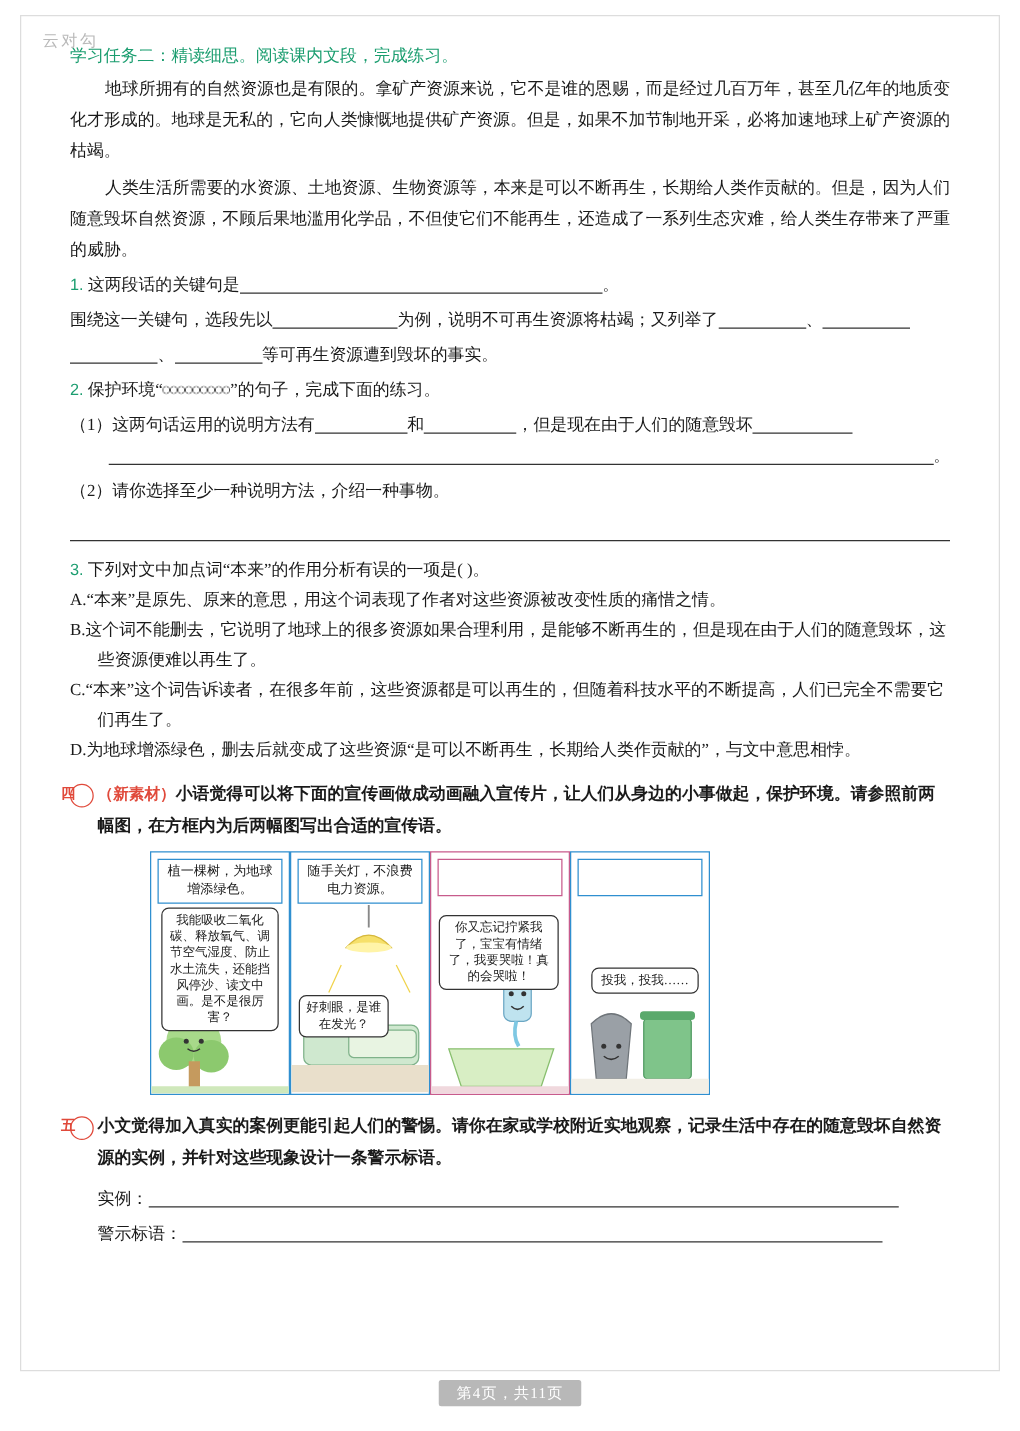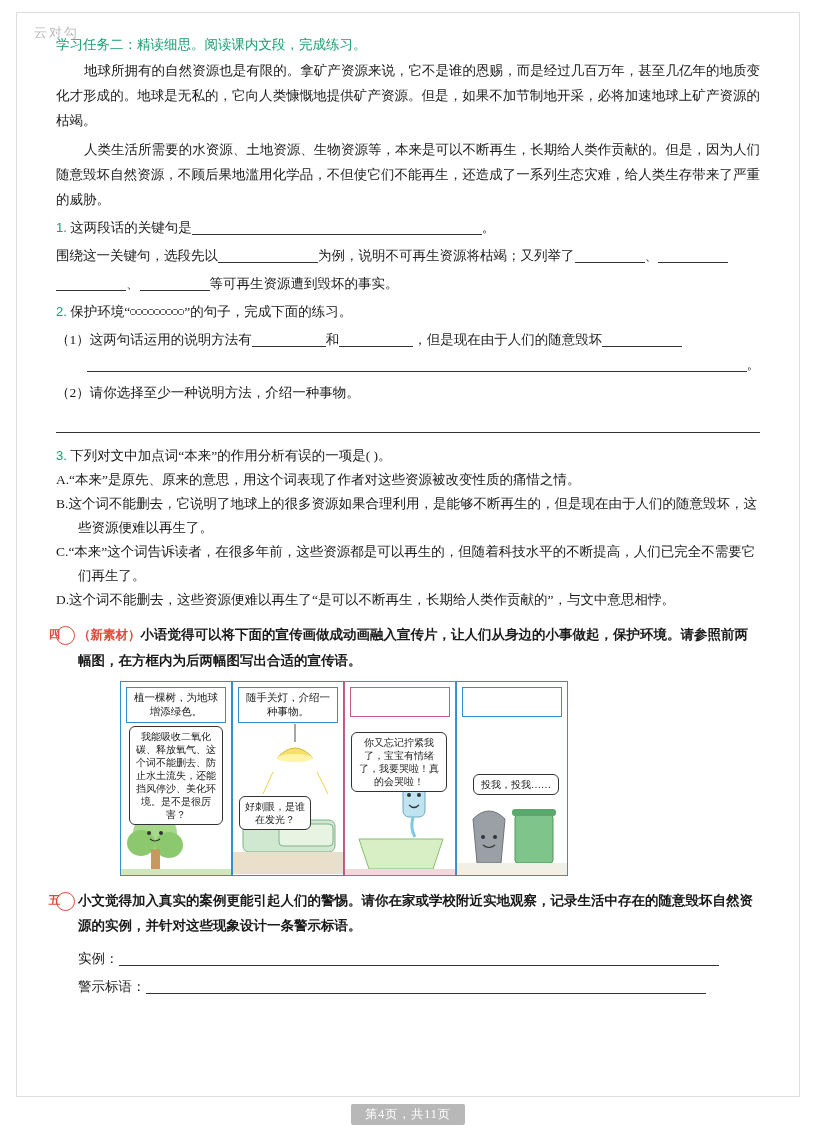--- a/index.html
+++ b/index.html
@@ -168,48 +168,48 @@
   <p class="opt">
       <span class="hang">A.“本来”是原先、原来的意思，用这个词表现了作者对这些资源被改变性质的痛惜之情。</span>
     </p>
   <p class="opt">
       <span class="hang">B.这个词不能删去，它说明了地球上的很多资源如果合理利用，是能够不断再生的，但是现在由于人们的随意毁坏，这些资源便难以再生了。</span>
     </p>
   <p class="opt">
       <span class="hang">C.“本来”这个词告诉读者，在很多年前，这些资源都是可以再生的，但随着科技水平的不断提高，人们已完全不需要它们再生了。</span>
     </p>
   <p class="opt">
-      <span class="hang">D.这个词不能删去，这些资源便难以再生了“是可以不断再生，长期给人类作贡献的”，与文中意思相悖。</span>
+      <span class="hang">D.为地球增添绿色，删去后就变成了这些资源“是可以不断再生，长期给人类作贡献的”，与文中意思相悖。</span>
     </p>
 
   <div class="big-q" style="padding-left:22px;text-indent:-22px;">
     <span class="circ">四</span><span class="tag">（新素材）</span><span class="txt">小语觉得可以将下面的宣传画做成动画融入宣传片，让人们从身边的小事做起，保护环境。请参照前两幅图，在方框内为后两幅图写出合适的宣传语。</span>
   </div>
 
   <div class="comic-row">
 
     <div class="panel">
       <div class="caption">植一棵树，为地球增添绿色。</div>
       <div class="scene">
-        <div class="bubble" style="left:8px;top:2px;width:84px;">我能吸收二氧化碳、释放氧气、这个词不能删去、防止水土流失，还能挡风停沙、美化环境。是不是很厉害？</div>
+        <div class="bubble" style="left:8px;top:2px;width:84px;">我能吸收二氧化碳、释放氧气、调节空气湿度、防止水土流失，还能挡风停沙、读文中画。是不是很厉害？</div>
         <svg width="112" height="70" style="position:absolute;left:0;bottom:0;">
           <ellipse cx="34" cy="28" rx="22" ry="20" fill="#a8d98a"></ellipse>
           <ellipse cx="20" cy="38" rx="14" ry="13" fill="#8cc96e"></ellipse>
           <ellipse cx="48" cy="40" rx="14" ry="13" fill="#8cc96e"></ellipse>
           <rect x="30" y="44" width="9" height="22" fill="#c59a5e"></rect>
           <circle cx="28" cy="28" r="2" fill="#333"></circle>
           <circle cx="40" cy="28" r="2" fill="#333"></circle>
           <path d="M29 34 q5 4 10 0" stroke="#333" fill="none" stroke-width="1.2"></path>
           <rect x="0" y="64" width="112" height="6" fill="#cfe8bb"></rect>
         </svg>
       </div>
     </div>
 
     <div class="panel">
-      <div class="caption">随手关灯，介绍一种事物。</div>
+      <div class="caption">随手关灯，不浪费电力资源。</div>
       <div class="scene">
         <svg width="112" height="150" style="position:absolute;left:0;top:0;">
           <line x1="62" y1="0" x2="62" y2="18" stroke="#888" stroke-width="1.5"></line>
           <path d="M44 34 q18 -20 36 0 z" fill="#f6e06a" stroke="#d6b83c"></path>
           <ellipse cx="62" cy="34" rx="18" ry="4" fill="#fff4a8"></ellipse>
           <line x1="40" y1="48" x2="30" y2="70" stroke="#f0d24a" stroke-width="1"></line>
           <line x1="84" y1="48" x2="95" y2="70" stroke="#f0d24a" stroke-width="1"></line>
           <rect x="10" y="96" width="92" height="32" rx="6" fill="#cfe8cf" stroke="#7fb28a"></rect>
           <rect x="12" y="84" width="34" height="18" rx="6" fill="#bfe0ef" stroke="#6ba7c4"></rect>
           <rect x="46" y="100" width="54" height="22" rx="4" fill="#e8f4e2" stroke="#7fb28a"></rect>

